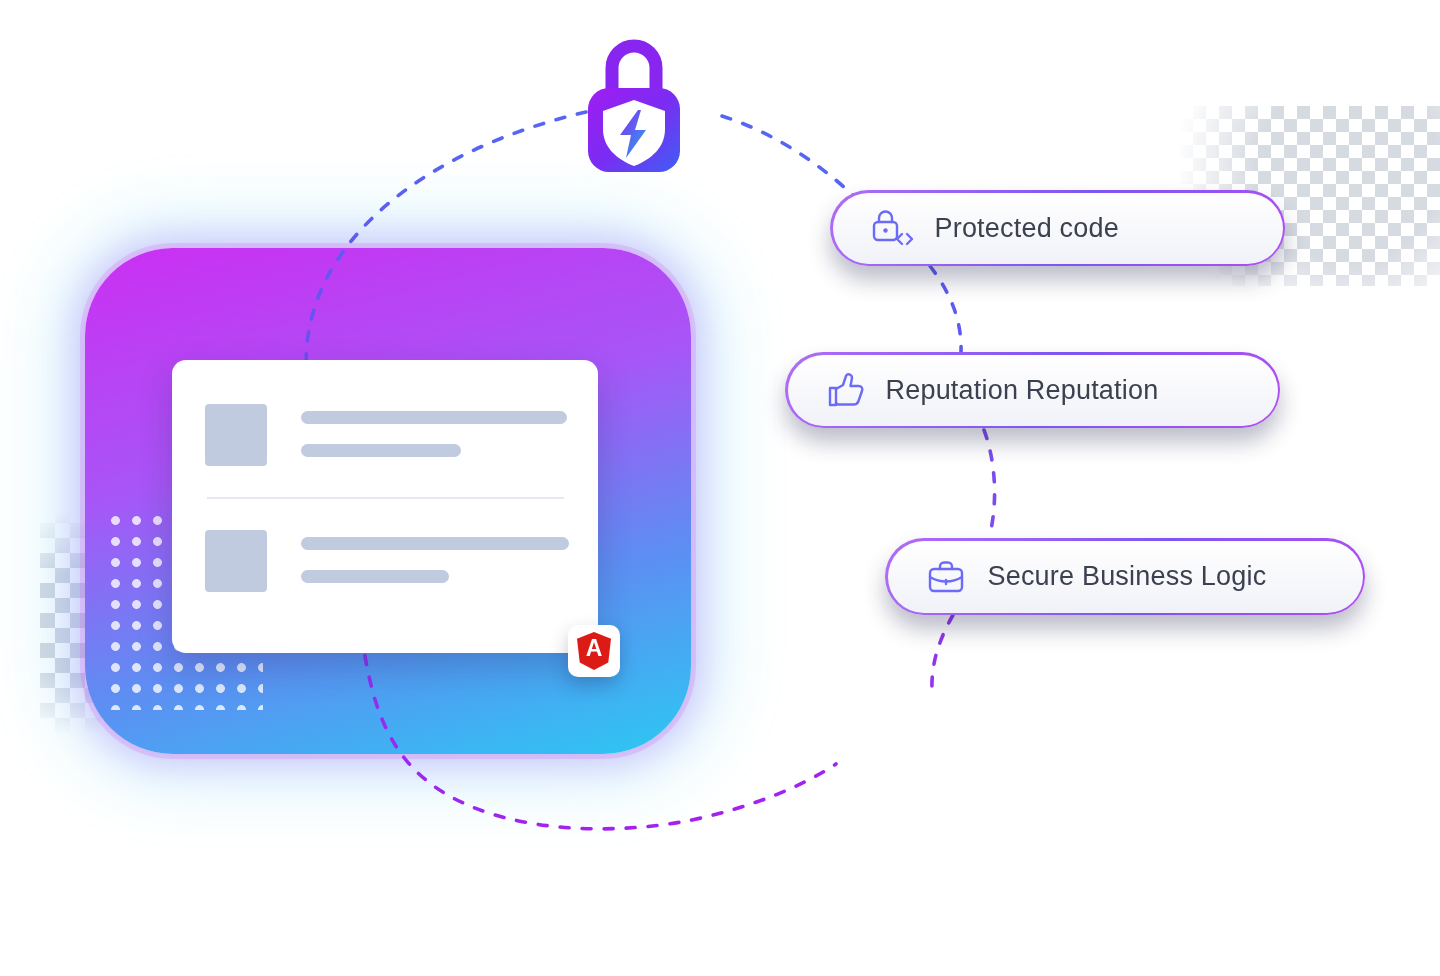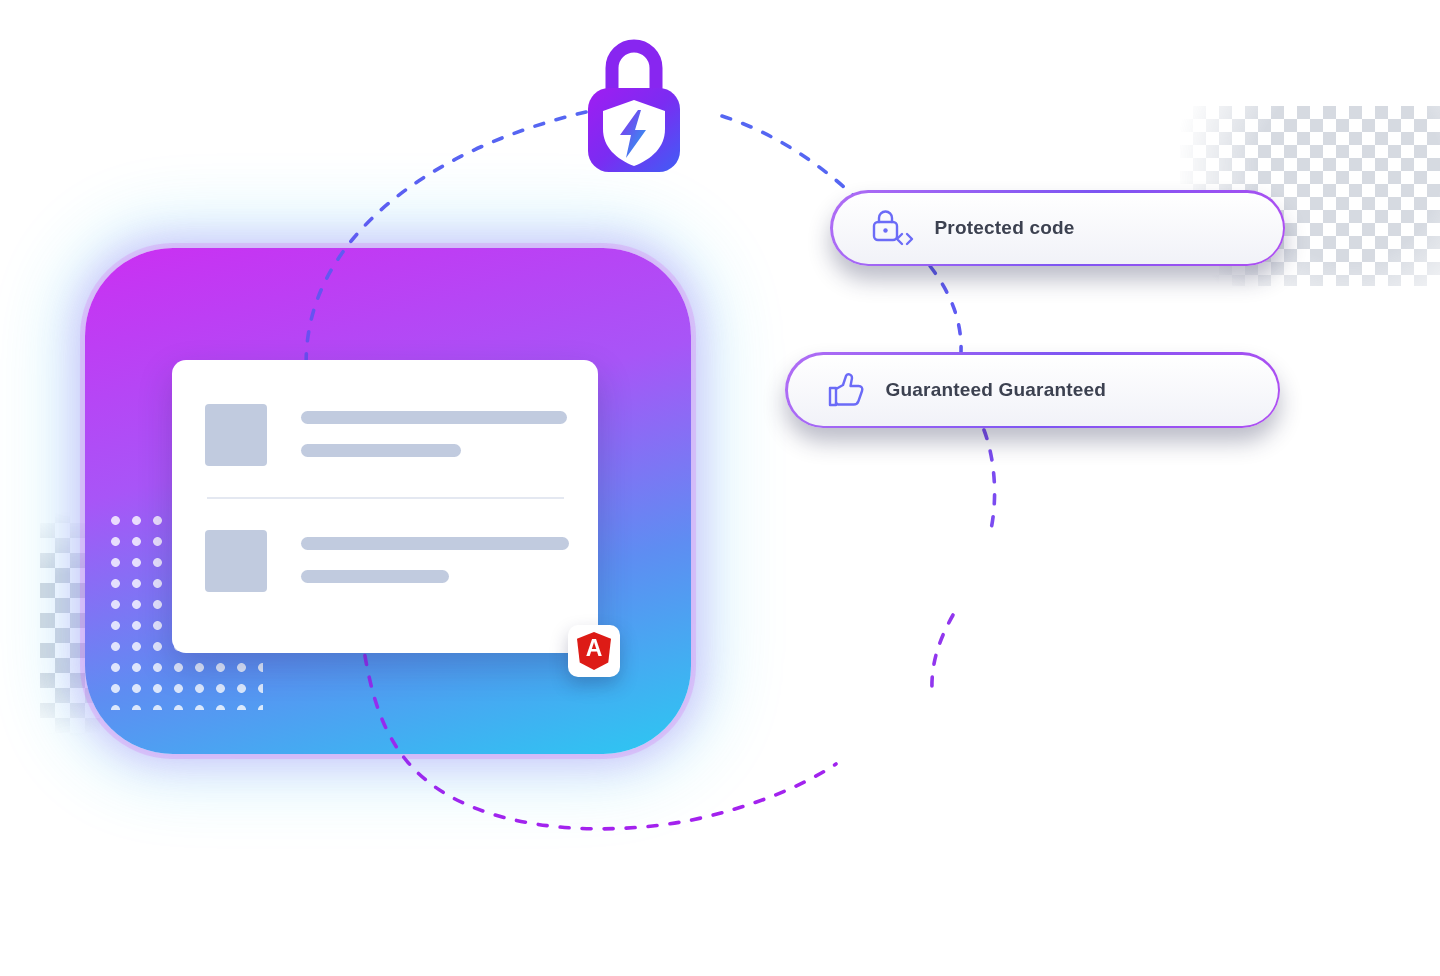--- a/index.html
+++ b/index.html
@@ -80,21 +80,21 @@
   .badge {
     position: absolute; z-index: 6; border-radius: 44px; padding: 2.5px;
     background: linear-gradient(115deg, #b06df5, #7d55f2 55%, #b14ff2);
     box-shadow: 0 14px 22px rgba(32, 36, 76, .30);
   }
   .badge-inner {
     height: 100%; border-radius: 42px;
     background: linear-gradient(180deg, #ffffff 0%, #f1f2f8 100%);
     display: flex; align-items: center; gap: 20px; padding: 0 36px;
   }
-  .badge-label { font-size: 19px; color: #3c4150; font-weight: 700; letter-spacing: .2px; white-space: nowrap; }
+  .badge-label { font-size: 27px; color: #3c4150; font-weight: 400; letter-spacing: .2px; white-space: nowrap; }
   .badge-icon { flex: none; display: flex; align-items: center; justify-content: center; }
 
   .badge-protected     { left: 830px; top: 190px; width: 455px; height: 76px; }
   .badge-reputation    { left: 785px; top: 352px; width: 495px; height: 76px; }
   .badge-business      { left: 885px; top: 538px; width: 480px; height: 77px; }
   .badge-ip            { left: 740px; top: 690px; width: 372px; height: 75px; }
 </style>
 </head>
 <body>
 
@@ -181,19 +181,32 @@
   </div>
 
   <div class="badge badge-reputation">
     <div class="badge-inner">
       <span class="badge-icon">
         <svg width="42" height="42" viewBox="0 0 42 42" fill="none" stroke="#6b6bf7" stroke-width="2.4" stroke-linecap="round" stroke-linejoin="round">
           <path d="M6 19 h6 v17 H6 z"></path>
           <path d="M12 20 l7 -4 3 -9 c1 -3 6 -2 6 2 l-1.5 8 h8 c3 0 4.5 2 3.5 5 l-3.5 10 c-.8 2.4 -2.2 3.5 -4.8 3.5 H14 l-2 -1.5"></path>
         </svg>
       </span>
-      <span class="badge-label">Guaranteed Guaranteed</span>
-    </div>
-  </div>
-
+      <span class="badge-label">Reputation Reputation</span>
+    </div>
+  </div>
+
+  <div class="badge badge-business">
+    <div class="badge-inner">
+      <span class="badge-icon">
+        <svg width="44" height="42" viewBox="0 0 44 42" fill="none" stroke="#6b6bf7" stroke-width="2.4" stroke-linecap="round" stroke-linejoin="round">
+          <rect x="6" y="13" width="32" height="22" rx="4"></rect>
+          <path d="M16 13 v-2.5 a4 4 0 0 1 4 -4 h4 a4 4 0 0 1 4 4 V13"></path>
+          <path d="M6 21 c5 3 11 4.5 16 4.5 c5 0 11 -1.5 16 -4.5"></path>
+          <path d="M22 24 v4"></path>
+        </svg>
+      </span>
+      <span class="badge-label">Secure Business Logic</span>
+    </div>
+  </div>
 
 
 </div>
 
 </body></html>

